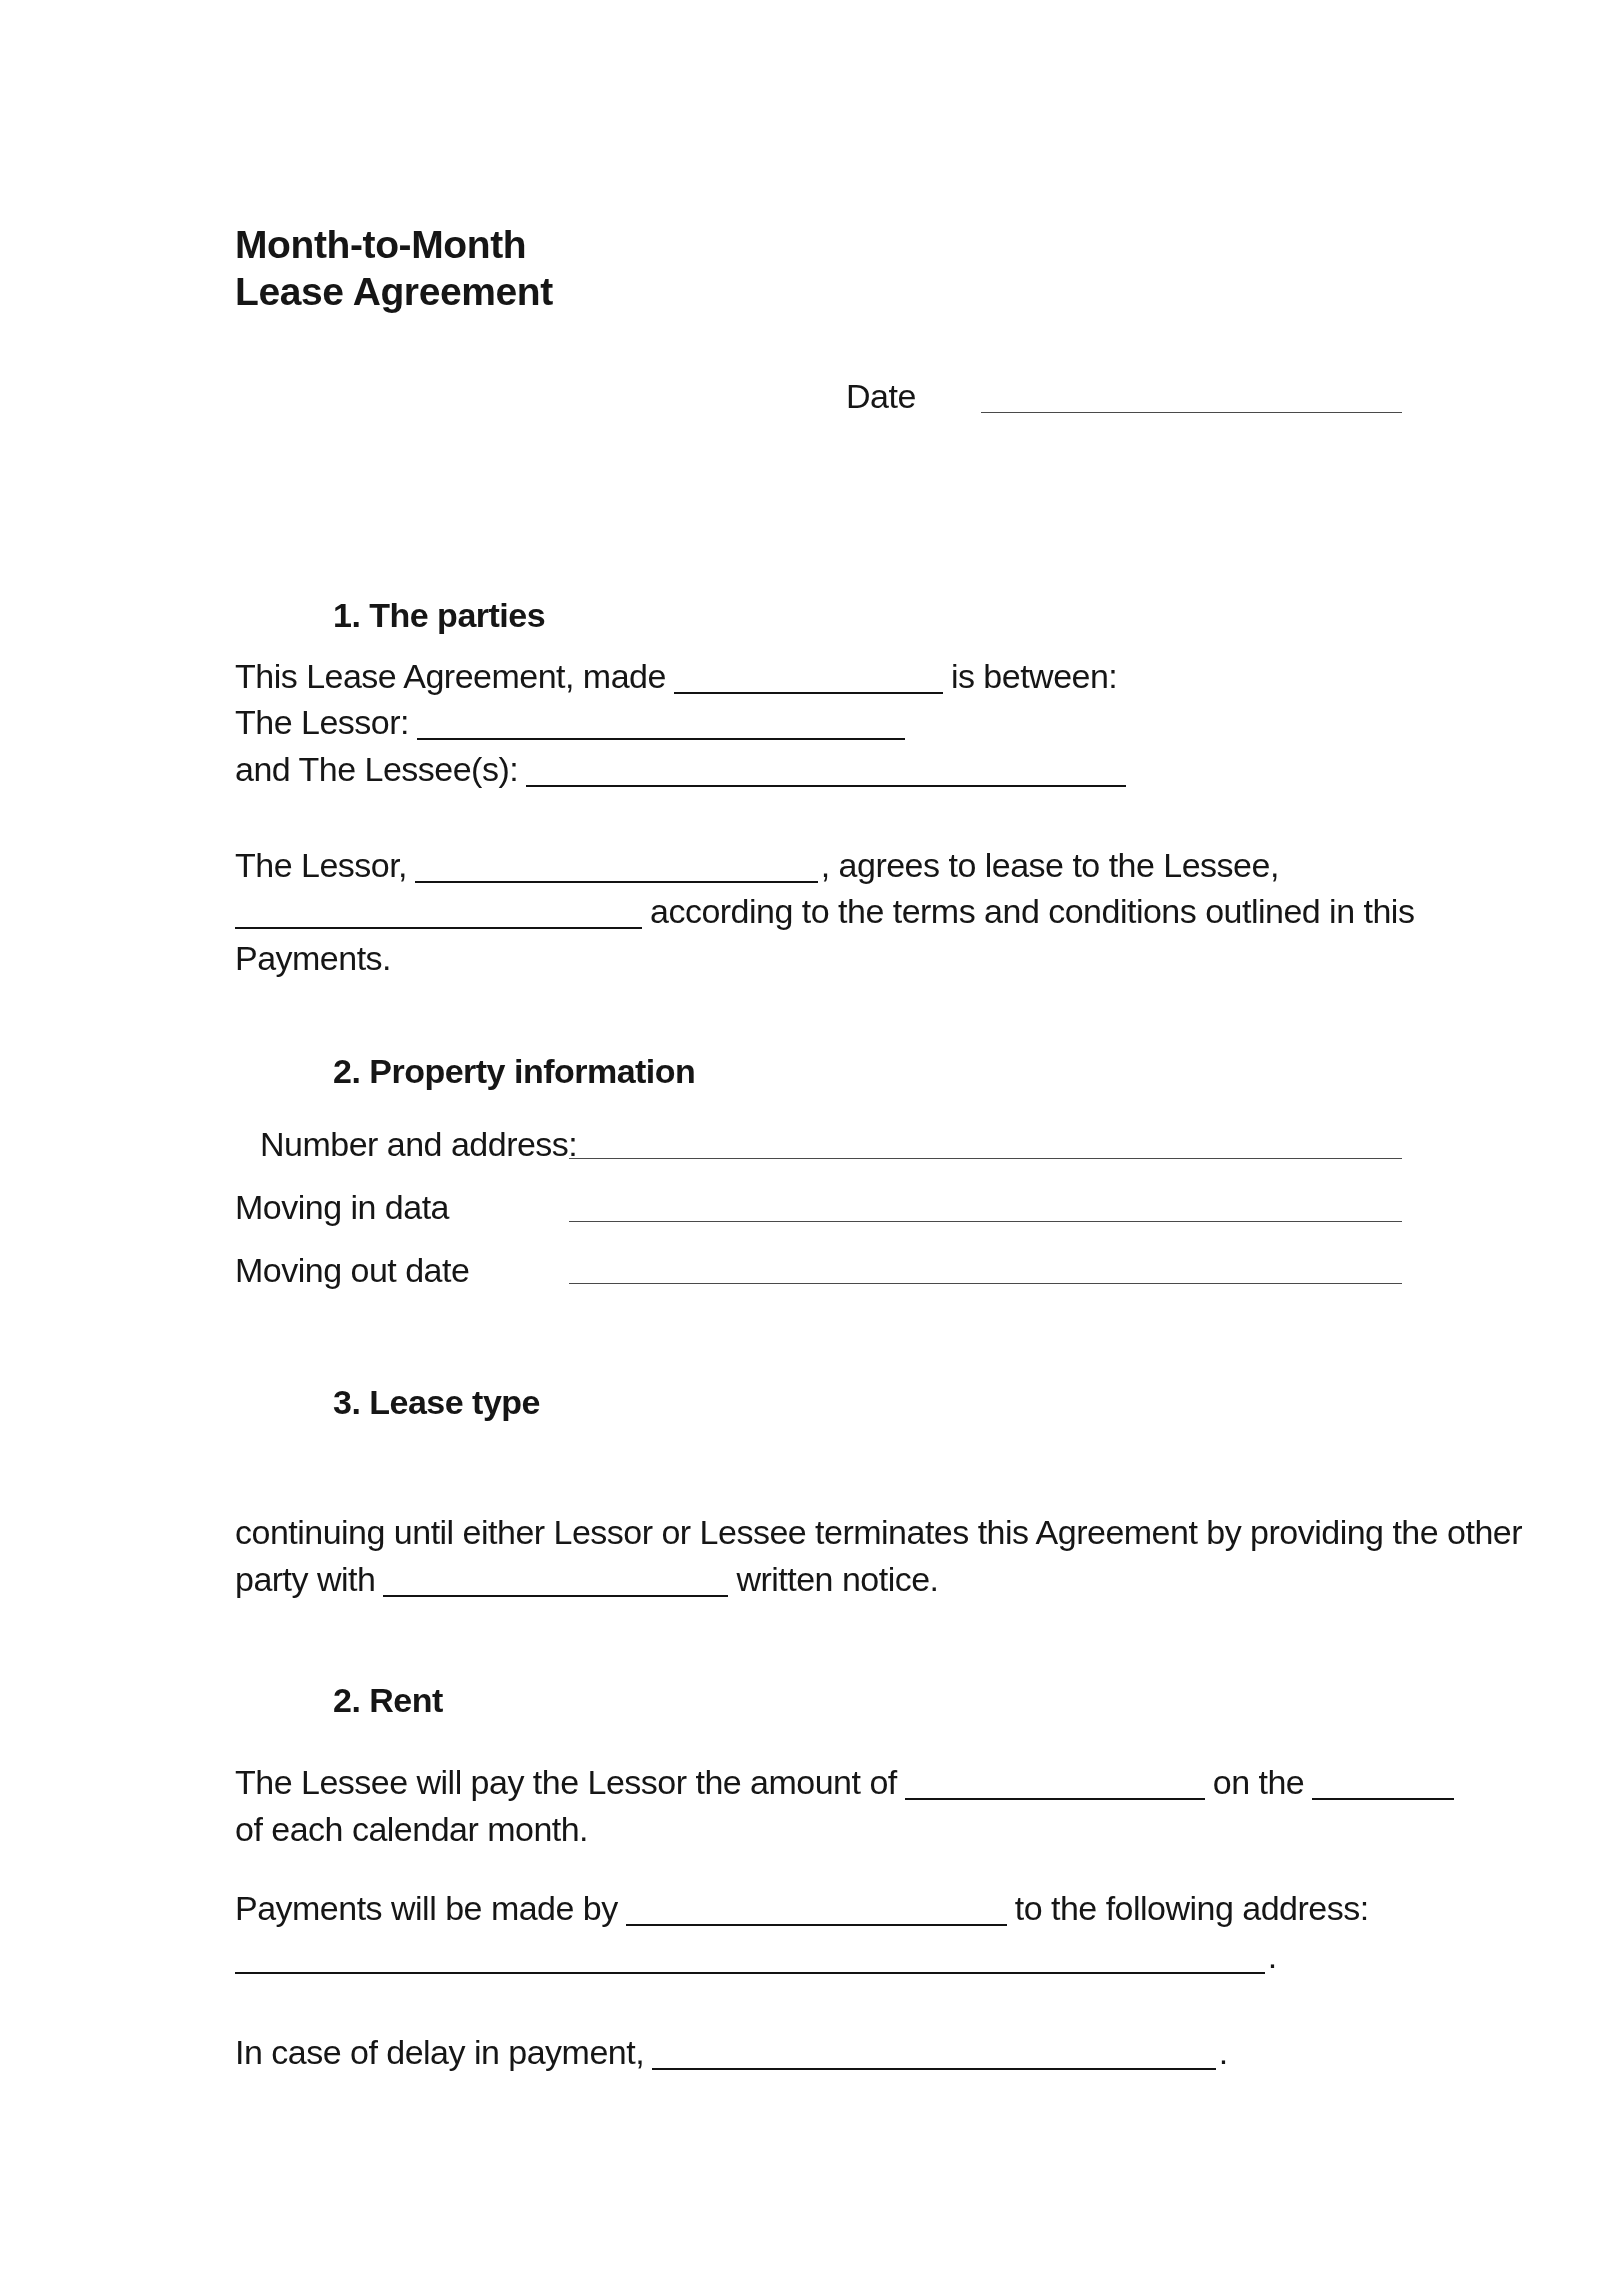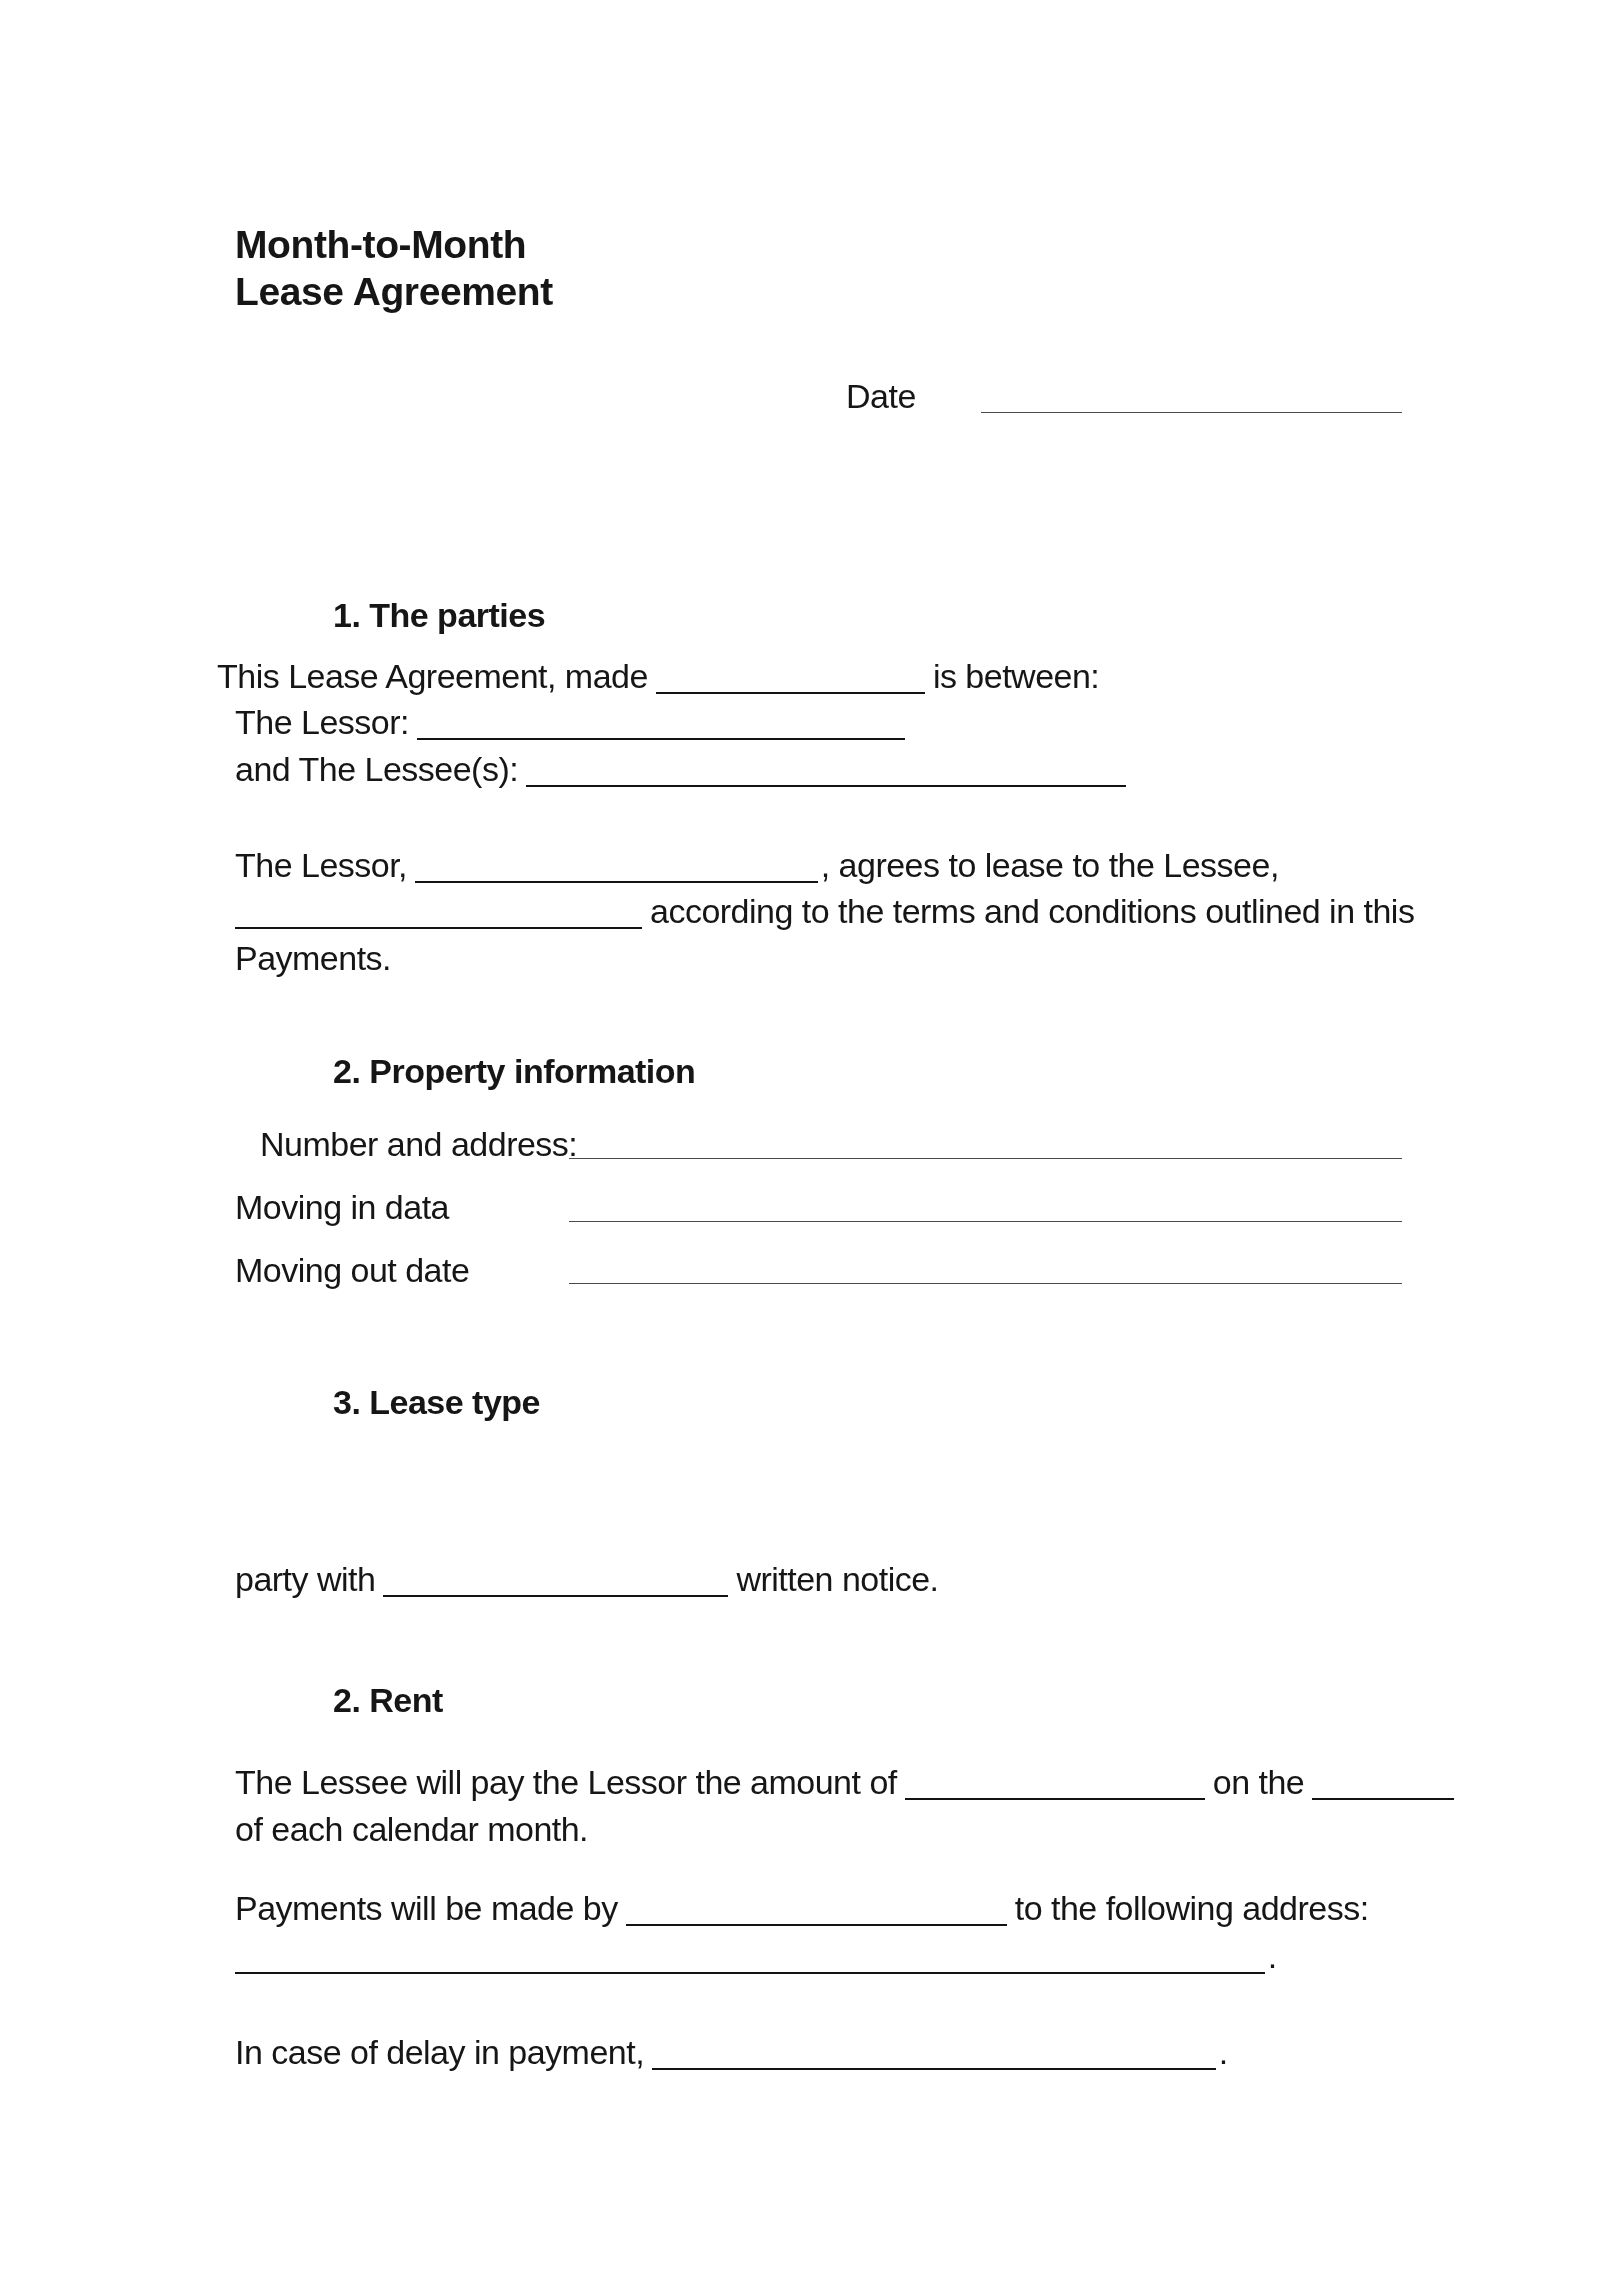--- a/index.html
+++ b/index.html
@@ -51,21 +51,21 @@
   <div class="title">
     <div>Month-to-Month</div>
     <div>Lease Agreement</div>
   </div>
 
   <div class="tline" style="left:846px; top:373px;">Date</div>
   <div class="rule" style="left:981px; top:412px; width:421px;"></div>
 
   <div class="tline heading" style="left:333px; top:570px;margin-top:22px;">1. The parties</div>
 
-  <div class="tline" style="left:217px; top:653px;">
+  <div class="tline" style="left:235px; top:653px;">
     <span>This Lease Agreement, made</span><span class="blank" style="width:269px;"></span><span>is between:</span>
   </div>
   <div class="tline" style="left:235px; top:699px;">
     <span>The Lessor:</span><span class="blank" style="width:488px;"></span>
   </div>
   <div class="tline" style="left:235px; top:746px;">
     <span>and The Lessee(s):</span><span class="blank" style="width:600px;"></span>
   </div>
 
   <div class="tline" style="left:235px; top:842px;">
@@ -84,20 +84,23 @@
   <div class="rule" style="left:569px; top:1158px; width:833px;"></div>
 
   <div class="tline" style="left:235px; top:1184px;">Moving in data</div>
   <div class="rule" style="left:569px; top:1221px; width:833px;"></div>
 
   <div class="tline" style="left:235px; top:1247px;">Moving out date</div>
   <div class="rule" style="left:569px; top:1283px; width:833px;"></div>
 
   <div class="tline heading" style="left:333px; top:1379px;">3. Lease type</div>
 
+  <div class="tline" style="left:235px; top:1509px;">
+    <span>continuing until either Lessor or Lessee terminates this Agreement by providing the other</span>
+  </div>
   <div class="tline" style="left:235px; top:1556px;">
     <span>party with</span><span class="blank" style="width:345px;"></span><span>written notice.</span>
   </div>
 
   <div class="tline heading" style="left:333px; top:1677px;">2. Rent</div>
 
   <div class="tline" style="left:235px; top:1759px;">
     <span>The Lessee will pay the Lessor the amount of</span><span class="blank" style="width:300px;"></span><span>on the</span><span class="blank" style="width:142px;"></span>
   </div>
   <div class="tline" style="left:235px; top:1806px;">

